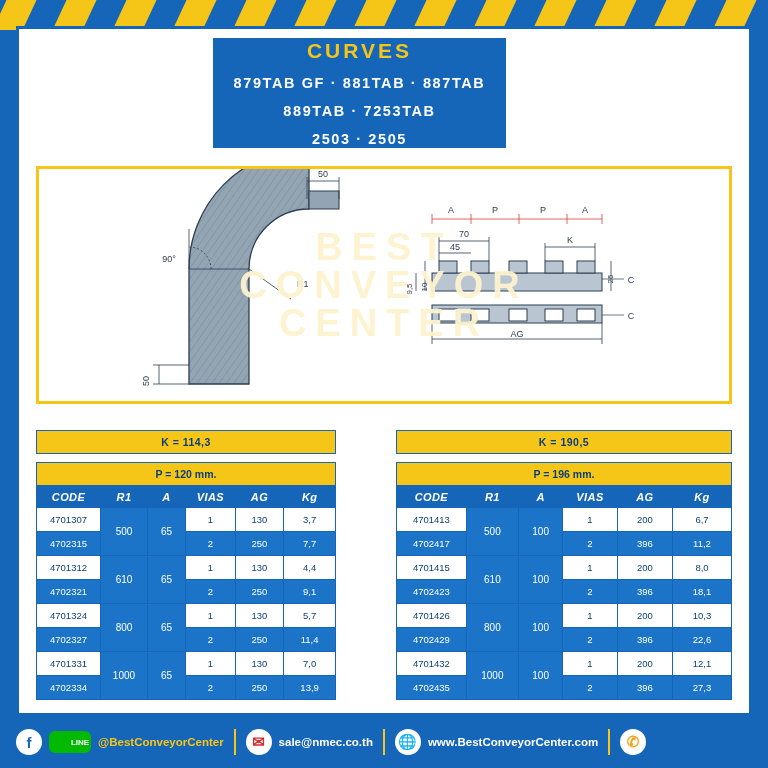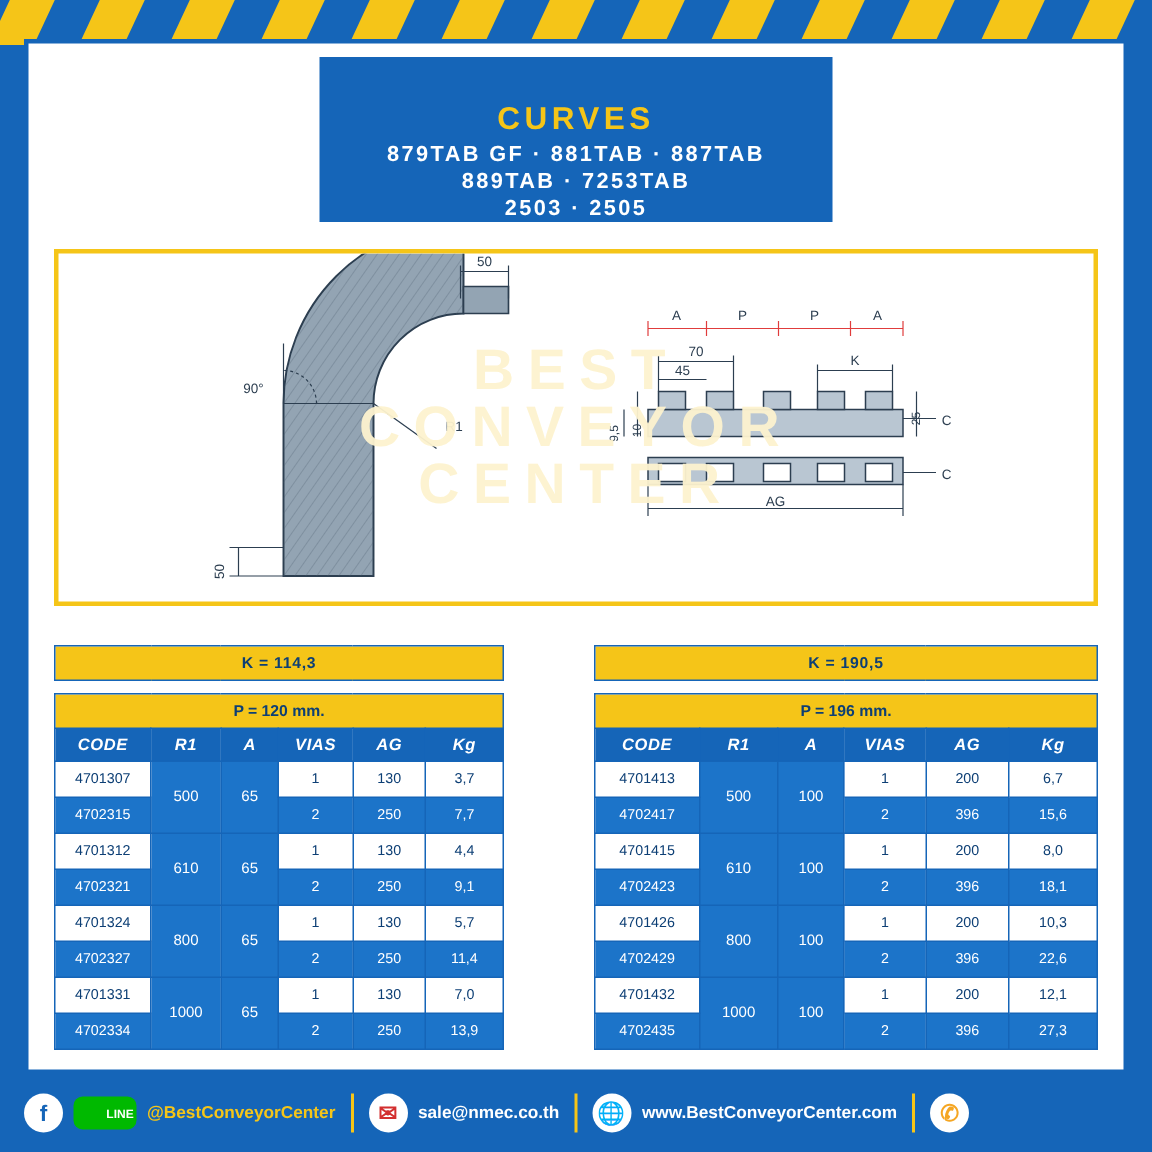--- a/index.html
+++ b/index.html
@@ -18,23 +18,23 @@
   .chev.b{background:#1565b8;}
 
   
   .frame{
     position:absolute;left:16px;top:26px;width:736px;height:690px;
     background:#ffffff;border:3px solid #1565b8;box-sizing:border-box;
   }
 
   
   .title-box{
-    position:absolute;left:213px;top:38px;width:342px;height:110px;
+    position:absolute;left:213px;top:38px;width:293px;height:110px;
     background:#1565b8;display:flex;flex-direction:column;align-items:center;
-    justify-content:flex-end;line-height:1.25;
+    justify-content:space-between;line-height:1.25;
   }
   .title-main{color:#f5c518;font-size:21px;font-weight:bold;letter-spacing:3px;}
   .title-line{color:#ffffff;font-size:14.5px;font-weight:bold;letter-spacing:1.6px;}
 
   
   .draw-box{
     position:absolute;left:36px;top:166px;width:696px;height:238px;
     background:#ffffff;border:3px solid #f5c518;box-sizing:border-box;overflow:hidden;
   }
   .wm{position:absolute;inset:0;display:flex;flex-direction:column;align-items:center;
@@ -350,21 +350,21 @@
           <td rowspan="2" class="cell span-cell">500</td>
           <td rowspan="2" class="cell span-cell">100</td>
           <td class="cell row-a">1</td>
           <td class="cell row-a">200</td>
           <td class="cell row-a">6,7</td>
         </tr>
         <tr>
           <td class="cell row-b">4702417</td>
           <td class="cell row-b">2</td>
           <td class="cell row-b">396</td>
-          <td class="cell row-b">15,6</td>
+          <td class="cell row-b">11,2</td>
         </tr>
         <tr>
           <td class="cell row-a">4701415</td>
           <td rowspan="2" class="cell span-cell">610</td>
           <td rowspan="2" class="cell span-cell">100</td>
           <td class="cell row-a">1</td>
           <td class="cell row-a">200</td>
           <td class="cell row-a">8,0</td>
         </tr>
         <tr>

